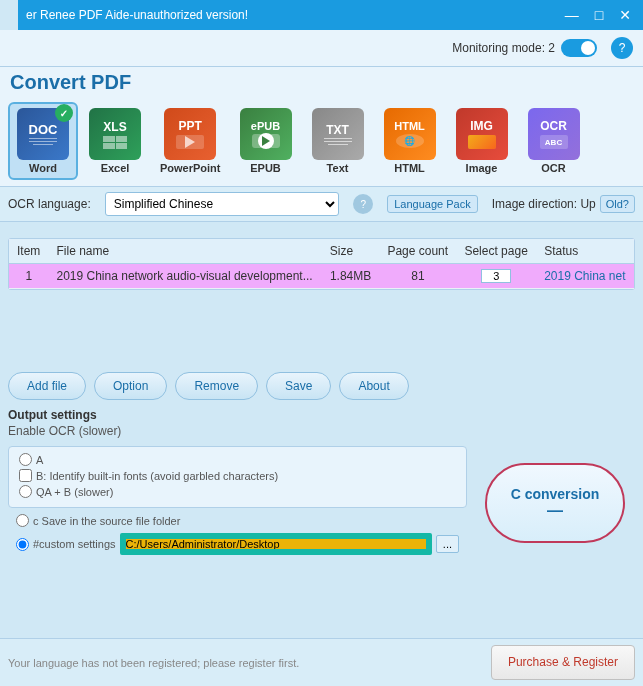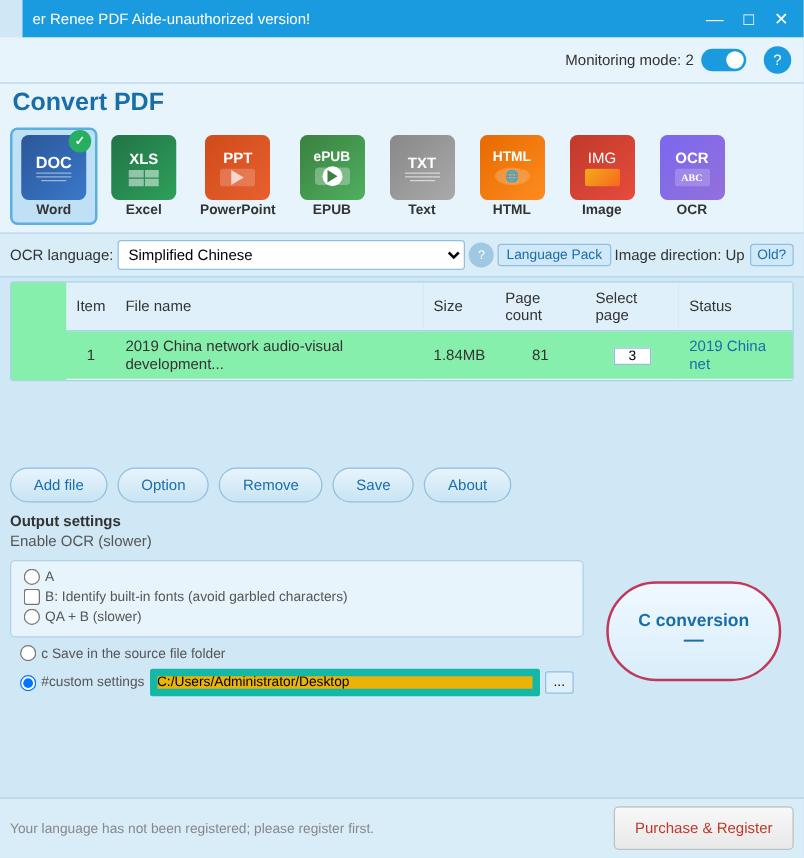--- a/index.html
+++ b/index.html
@@ -163,21 +163,21 @@
       align-items: center;
       justify-content: center;
     }
 
     
     .ocr-bar {
       background: #d8edf8;
       display: flex;
       align-items: center;
       padding: 5px 8px;
-      gap: 3px;
+      gap: 14px;
       border-bottom: 1px solid #b0d0e8;
     }
     .ocr-bar label { font-size: 12px; color: #333; white-space: nowrap; }
     .ocr-select {
       flex: 1;
       height: 24px;
       border: 1px solid #90c0e0;
       background: white;
       border-radius: 3px;
       padding: 0 4px;
@@ -217,25 +217,24 @@
       border: 1px solid #90c0e0;
       padding: 2px 5px;
       font-size: 11px;
       cursor: pointer;
       border-radius: 3px;
       color: #1a6ea8;
     }
 
     
     .file-table-container {
-      background: #86efac;
-      margin: 3px 8px;
+      background: #f0abfc;
+      margin: 16px 8px;
       border: 1px solid #b0d0e8;
       border-radius: 3px;
-      padding-left: 44px;
     }
     .file-table {
       width: 100%;
       border-collapse: collapse;
       font-size: 12px;
     }
     .file-table th {
       background: #e0f0fa;
       padding: 5px 8px;
       text-align: left;
@@ -521,34 +520,34 @@
           <span style="font-size:9px;color:white;">🌐</span>
         </div>
       </div>
     </div>
     <span class="format-label">HTML</span>
   </div>
 
   <div class="format-item">
     <div class="format-icon icon-img">
       <div class="format-icon-inner">
-        <span style="font-size:12px;font-weight:normal;color:white;">IMG</span>
+        <span style="font-size:12px;font-weight:bold;color:white;">IMG</span>
         <div style="width:28px;height:14px;background:rgba(255,255,255,0.2);border-radius:2px;margin-top:2px;overflow:hidden;">
           <div style="width:100%;height:100%;background:linear-gradient(135deg,rgba(255,200,0,0.7),rgba(255,100,0,0.7));"></div>
         </div>
       </div>
     </div>
     <span class="format-label">Image</span>
   </div>
 
   <div class="format-item">
     <div class="format-icon icon-ocr">
       <div class="format-icon-inner">
         <span style="font-size:12px;font-weight:bold;color:white;">OCR</span>
-        <div style="width:28px;height:14px;background:rgba(255,255,255,0.2);border-radius:2px;margin-top:2px;display:flex;align-items:center;justify-content:center;font-family:Liberation Serif, serif;">
+        <div style="width:28px;height:14px;background:rgba(255,255,255,0.2);border-radius:2px;margin-top:2px;display:flex;align-items:center;justify-content:center;">
           <span style="font-size:8px;color:white;font-weight:bold;">ABC</span>
         </div>
       </div>
     </div>
     <span class="format-label">OCR</span>
   </div>
 </div>
 
 <div class="ocr-bar">
   <label>OCR language:</label>

